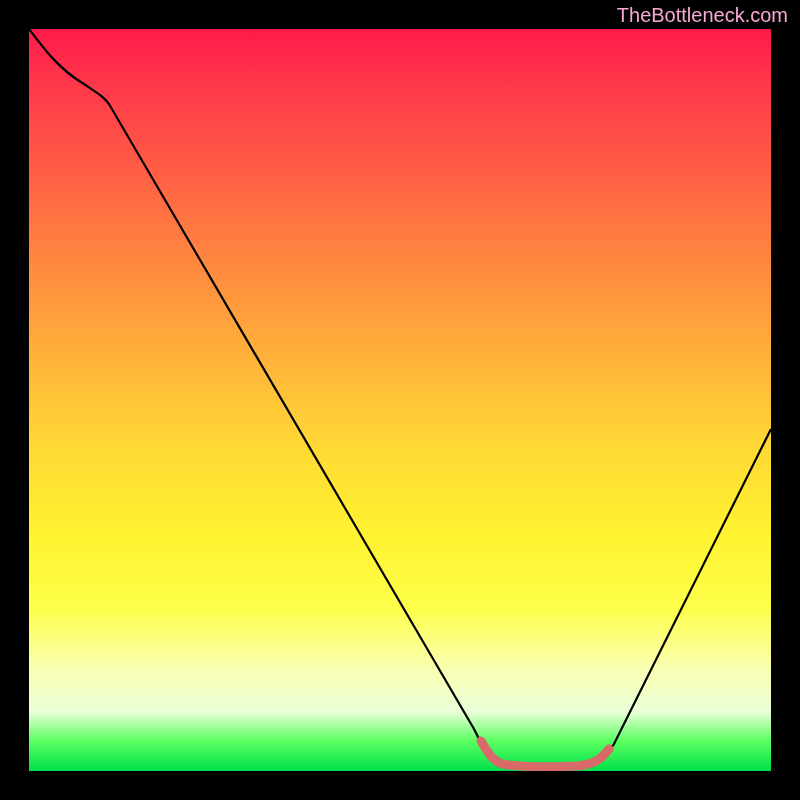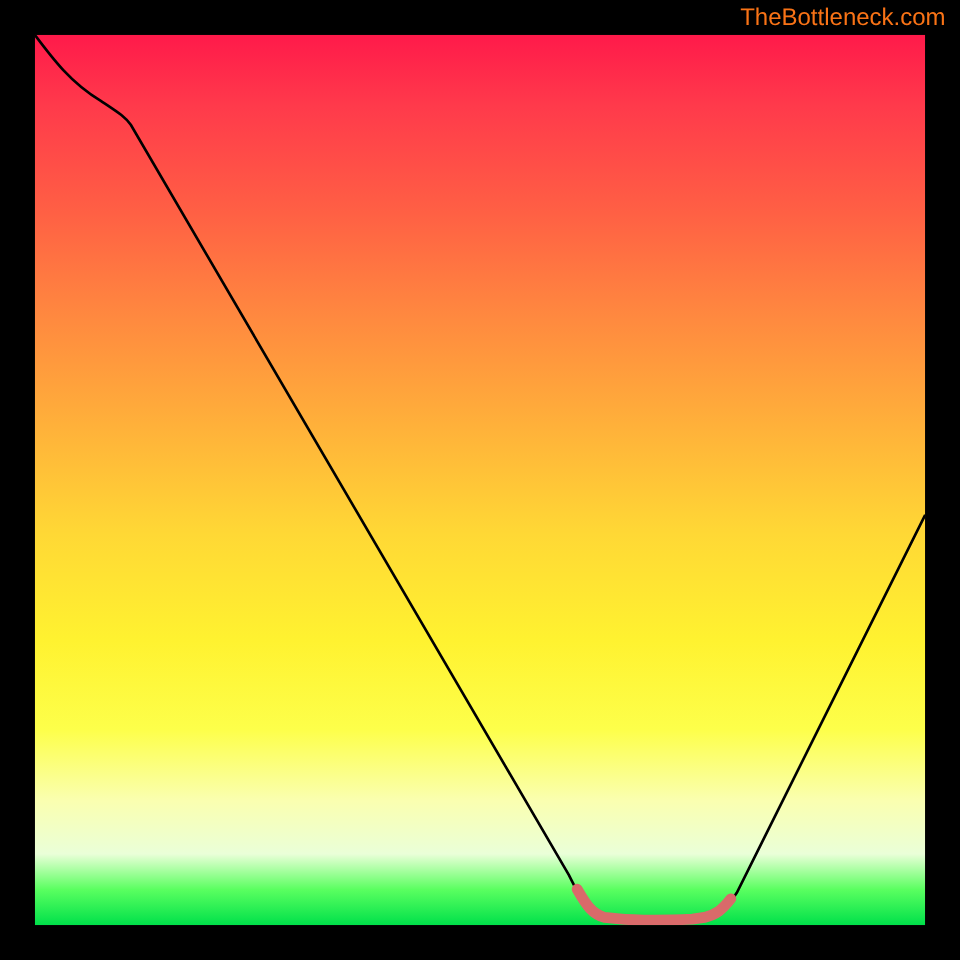--- a/index.html
+++ b/index.html
@@ -7,21 +7,21 @@
     width: 800px;
     height: 800px;
     background: #000;
     position: relative;
     font-family: Arial, sans-serif;
   }
   .attribution {
     position: absolute;
     top: 4px;
     right: 12px;
-    color: #f97316;
+    color: #f9a8d4;
     font-size: 20px;
     font-weight: 500;
     z-index: 10;
   }
   .plot-area {
     position: absolute;
     left: 29px;
     top: 29px;
     width: 742px;
     height: 742px;

